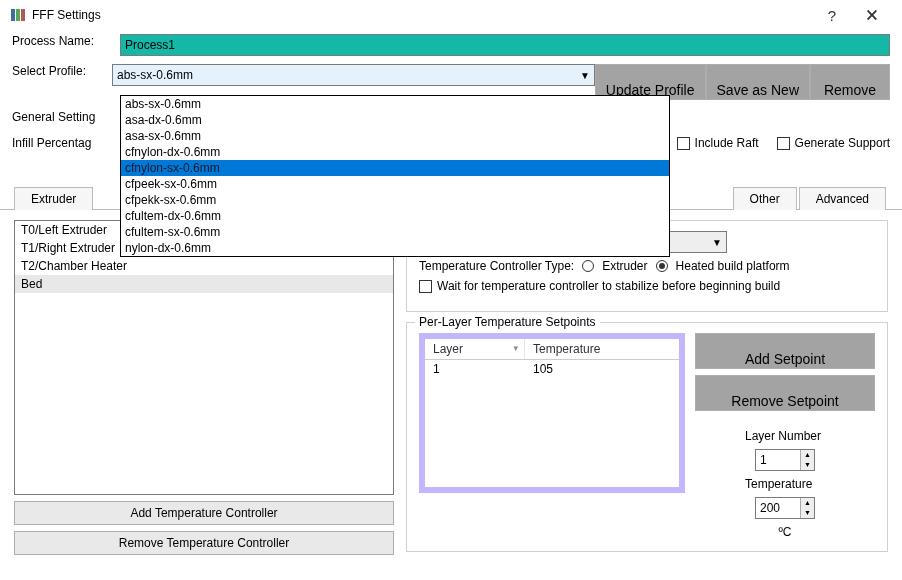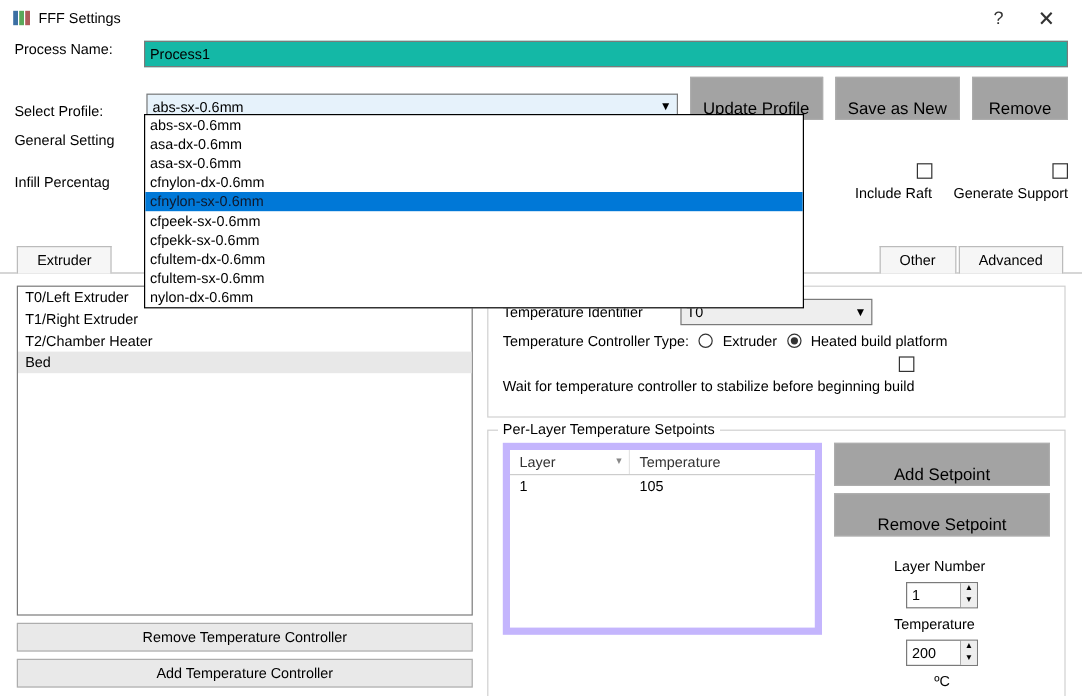--- a/index.html
+++ b/index.html
@@ -8,33 +8,33 @@
 .titlebar { display: flex; align-items: center; padding: 6px 10px; height: 30px; }
 .titlebar .app-icon { width: 16px; height: 16px; margin-right: 6px; }
 .titlebar .title { flex: 1; font-size: 12px; }
 .titlebar .tbtn { width: 40px; text-align: center; font-size: 15px; color: #333; cursor: default; }
 
 .form-row { display: flex; align-items: flex-start; padding: 4px 12px; gap: 8px; }
 .label { width: 100px; font-size: 12px; }
 .textin { flex: 1; height: 22px; border: 1px solid #7a7a7a; padding: 2px 4px; background: #14b8a6; }
 .btn { height: 24px; padding: 17px 10px; border: 1px solid #adadad; background: #a3a3a3; font-size: 14px; cursor: default; }
 
-.profile-row { display: flex; align-items: flex-end; padding: 4px 12px; gap: 10px; position: relative; }
+.profile-row { display: flex; align-items: flex-start; padding: 4px 12px; gap: 0; position: relative; }
 .combo { position: relative; flex: 1; height: 22px; border: 1px solid #7a7a7a; background: #e6f2fb; display: flex; align-items: center; padding: 0 4px; }
 .combo .combo-val { flex: 1; }
 .combo .combo-arrow { font-size: 10px; }
 
 .dropdown { position: absolute; top: 95px; left: 120px; width: 550px; border: 1px solid #000; background: #fff; z-index: 100; }
 .dropdown .dd-list { max-height: 180px; overflow-y: auto; }
 .dropdown .dd-item { padding: 1px 4px; font-size: 12px; cursor: default; }
 .dropdown .dd-item.highlight { background: #0078d7; color: #0f172a; }
 
 .settings-row { display: flex; align-items: center; padding: 6px 12px; gap: 18px; }
 .settings-row .spacer { flex: 1; }
-.checkbox { display: flex; align-items: flex-end; gap: 5px; flex-direction: column; }
+.checkbox { display: flex; align-items: center; gap: 5px; }
 .checkbox .box { width: 13px; height: 13px; border: 1px solid #333; background: #fff; }
 
 .tabstrip { display: flex; padding: 0 14px; margin-top: 30px; border-bottom: 1px solid #bbb; }
 .tab { padding: 4px 16px; border: 1px solid #bbb; border-bottom: none; background: #f6f6f6; margin-right: 2px; position: relative; top: 1px; cursor: default; }
 .tab.spacer-tab { flex: 1; border: none; background: transparent; }
 
 .content { display: flex; padding: 10px 14px; gap: 12px; }
 .leftcol { width: 380px; display: flex; flex-direction: column; }
 .listbox { border: 1px solid #7a7a7a; height: 275px; background: #fff; }
 .listbox .li-row { padding: 2px 6px; }
@@ -123,22 +123,22 @@
 </div>
 
 <div class="content">
   <div class="leftcol">
     <div class="listbox" id="tc-list">
         <div class="li-row">T0/Left Extruder</div>
         <div class="li-row">T1/Right Extruder</div>
         <div class="li-row">T2/Chamber Heater</div>
         <div class="li-row selected">Bed</div>
       </div>
+    <button class="wide-btn">Add Temperature Controller</button>
     <button class="wide-btn">Remove Temperature Controller</button>
-    <button class="wide-btn">Add Temperature Controller</button>
   </div>
 
   <div class="rightcol">
     <div class="fieldset">
       <span class="legend">Overview</span>
       <div class="fs-row">
         <span style="width:140px">Temperature Identifier</span>
         <div class="select">
           <span>T0</span>
           <span class="sel-arrow">▼</span>

